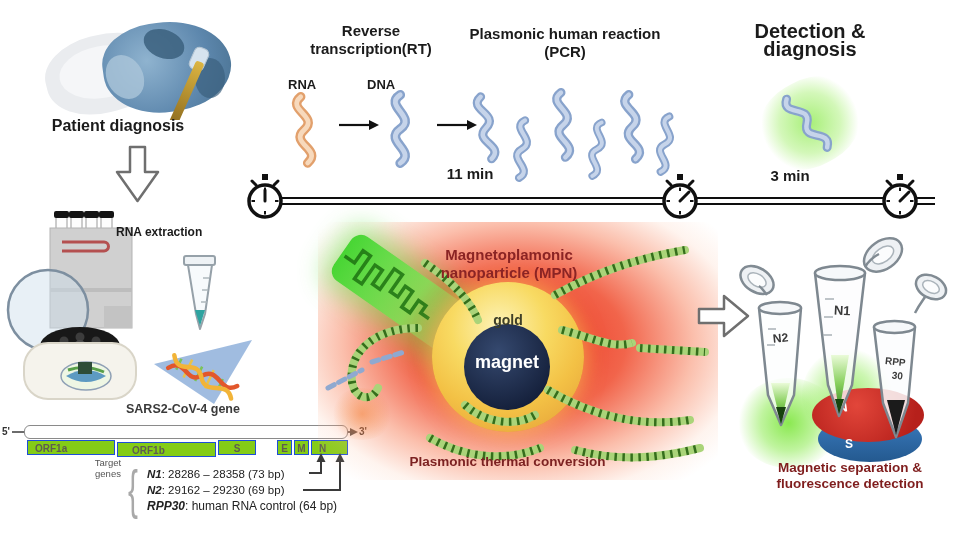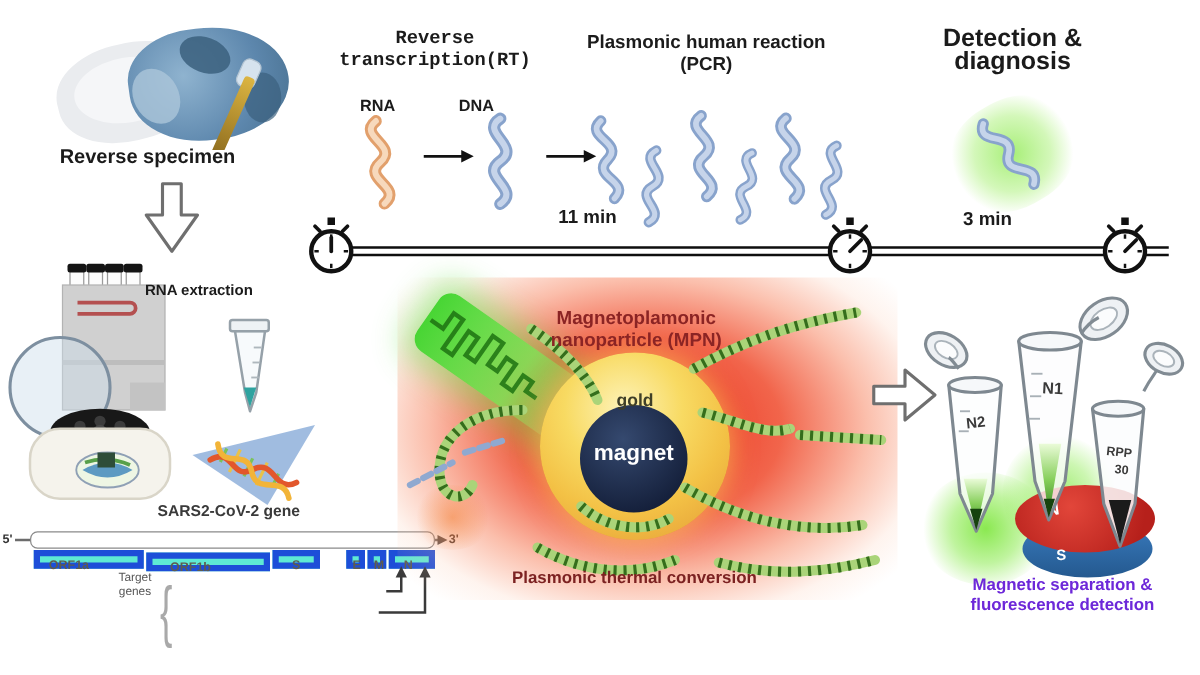--- a/index.html
+++ b/index.html
@@ -34,21 +34,21 @@
     border-radius:3px;}
   .swab-head{position:absolute;left:146px;top:27px;width:14px;height:22px;background:#d6e3ee;
     border:1px solid #b3c4d2;border-radius:6px;transform:rotate(24deg);}
 
   
   .gbaseline{position:absolute;left:12px;top:431px;width:340px;height:2px;background:#6c6c6c;}
   .gbar{position:absolute;left:24px;top:425px;width:322px;height:12px;background:#fff;
     border:1.5px solid #8a8a8a;border-radius:6px;}
   .garrowhead{position:absolute;left:350px;top:428px;width:0;height:0;
     border-left:8px solid #4c4c4c;border-top:4px solid transparent;border-bottom:4px solid transparent;}
-  .gseg{position:absolute;top:440px;height:15px;background:#5eead4;border:5px solid #1d4ed8;
+  .gseg{position:absolute;top:440px;height:15px;background:#84cc16;border:1px solid #1d4ed8;
     font:bold 10px/15px "Liberation Sans",sans-serif;color:#5d5c50;box-sizing:border-box;}
   .tgt-line{white-space:nowrap;font-size:11.5px;line-height:16px;color:#222;}
   .tgt-gene{font-style:italic;font-weight:bold;}
   .brace{position:absolute;left:128px;top:462px;font-size:54px;font-weight:200;color:#a9a9a9;
     transform:scaleX(.55);transform-origin:left center;line-height:54px;}
 
   
   .red-glow{position:absolute;left:318px;top:222px;width:400px;height:258px;
     background:radial-gradient(ellipse at 50% 47%, rgba(233,30,10,.95) 0%, rgba(238,62,30,.8) 38%,
       rgba(246,112,70,.45) 62%, rgba(252,192,162,.18) 80%, rgba(255,255,255,0) 92%);}
@@ -81,21 +81,21 @@
   <div class="photo">
     <div class="tissue"></div>
     <div class="tissue2"></div>
     <div class="glove"></div>
     <div class="glove-shade1"></div>
     <div class="glove-shade2"></div>
     <div class="glove-hi"></div>
     <div class="swab-head"></div>
     <div class="swab-stick"></div>
   </div>
-  <div class="lbl ctr" style="left:20px;top:117px;width:196px;font-size:16px;">Reverse specimen</div>
+  <div class="lbl ctr" style="left:20px;top:117px;width:196px;font-size:16px;">Patient diagnosis</div>
 
   <svg style="left:114px;top:146px;" width="48" height="58" viewBox="0 0 48 58">
     <polygon points="16,1 31,1 31,26 44,26 23.5,55 3,26 16,26" fill="#ffffff" stroke="#6f6f6f" stroke-width="2.5" stroke-linejoin="round"></polygon>
   </svg>
 
   <svg style="left:8px;top:210px;" width="140" height="195" viewBox="0 0 140 195">
 
     <g>
       <rect x="48" y="6" width="11" height="15" fill="#fdfdfd" stroke="#9a9a9a"></rect>
       <rect x="63" y="6" width="11" height="15" fill="#fdfdfd" stroke="#9a9a9a"></rect>
@@ -150,21 +150,21 @@
     <g transform="rotate(26 52 44)">
       <line x1="26" y1="42" x2="26" y2="54" stroke="#7ac35a" stroke-width="2.5"></line>
       <line x1="36" y1="38" x2="36" y2="58" stroke="#e8c24a" stroke-width="2.5"></line>
       <line x1="48" y1="40" x2="48" y2="56" stroke="#7ac35a" stroke-width="2.5"></line>
       <line x1="60" y1="38" x2="60" y2="58" stroke="#e8c24a" stroke-width="2.5"></line>
       <line x1="72" y1="42" x2="72" y2="54" stroke="#7ac35a" stroke-width="2.5"></line>
       <path d="M18,56 C30,38 40,64 52,48 C64,32 76,58 88,42" fill="none" stroke="#e2572c" stroke-width="4.5" stroke-linecap="round"></path>
       <path d="M18,42 C30,60 40,34 52,50 C64,66 76,40 88,56" fill="none" stroke="#f2b438" stroke-width="4.5" stroke-linecap="round"></path>
     </g>
   </svg>
-  <div class="lbl" style="left:126px;top:402px;font-size:12.5px;color:#3a3a3a;">SARS2-CoV-2 gene</div>
+  <div class="lbl" style="left:126px;top:402px;font-size:12.5px;color:#3a3a3a;">SARS2-CoV-4 gene</div>
 
   <div class="gbaseline"></div>
   <div class="gbar"></div>
   <div class="garrowhead"></div>
   <div class="lbl" style="left:2px;top:426px;font-size:10px;color:#333;">5'</div>
   <div class="lbl" style="left:359px;top:426px;font-size:10px;color:#333;">3'</div>
 
   <div class="gseg" style="left:27px;width:88px;padding-left:7px;">ORF1a</div>
   <div class="gseg" style="left:117px;width:99px;padding-left:14px;top:442px;">ORF1b</div>
   <div class="gseg ctr" style="left:218px;width:38px;">S</div>
@@ -177,22 +177,27 @@
     <polygon points="26,13 21.5,22 30.5,22" fill="#3a3a3a"></polygon>
     <path d="M8,50 L45,50 L45,20" fill="none" stroke="#3a3a3a" stroke-width="2"></path>
     <polygon points="45,13 40.5,22 49.5,22" fill="#3a3a3a"></polygon>
   </svg>
 
   <div class="abs ctr" style="left:84px;top:457px;width:48px;font-size:9.5px;line-height:11px;color:#555;">
     <div>Target</div>
     <div>genes</div>
   </div>
   <div class="brace">{</div>
-
-  <div class="lbl ctr" style="left:265px;top:22px;width:166px;font-size:15px;line-height:18px;font-family:Liberation Mono, monospace;">
+  <div class="abs" style="left:147px;top:466px;">
+    <div class="tgt-line"><span class="tgt-gene">N1</span><span>: 28286 – 28358 (73 bp)</span></div>
+    <div class="tgt-line"><span class="tgt-gene">N2</span><span>: 29162 – 29230 (69 bp)</span></div>
+    <div class="tgt-line" style="font-size:12px;"><span class="tgt-gene">RPP30</span><span>: human RNA control (64 bp)</span></div>
+  </div>
+
+  <div class="lbl ctr" style="left:288px;top:22px;width:166px;font-size:15px;line-height:18px;">
     <div>Reverse</div>
     <div>transcription(RT)</div>
   </div>
   <div class="lbl" style="left:288px;top:77px;font-size:13px;">RNA</div>
   <div class="lbl" style="left:367px;top:77px;font-size:13px;">DNA</div>
 
   <svg style="left:284px;top:92px;transform:rotate(-6deg);" width="38" height="76" viewBox="0 0 28 64">
     <path d="M15 4 C1 13 29 22 15 32 C1 42 29 50 15 60" fill="none" stroke="#e2a06c" stroke-width="8" stroke-linecap="round"></path>
     <path d="M15 4 C1 13 29 22 15 32 C1 42 29 50 15 60" fill="none" stroke="#f7d9bc" stroke-width="4" stroke-linecap="round"></path>
   </svg>
@@ -406,18 +411,18 @@
       <polygon points="96,120 114,120 104,178" fill="url(#g1)"></polygon>
       <polygon points="100,164 109,164 104,179" fill="#16430e"></polygon>
       <ellipse cx="105" cy="38" rx="25" ry="7" fill="#f6f8fa" stroke="#7e8890" stroke-width="2.5"></ellipse>
       <line x1="90" y1="64" x2="99" y2="64" stroke="#a8b0b6" stroke-width="1.5"></line>
       <line x1="89" y1="82" x2="98" y2="82" stroke="#a8b0b6" stroke-width="1.5"></line>
       <line x1="88" y1="100" x2="97" y2="100" stroke="#a8b0b6" stroke-width="1.5"></line>
       <text x="107" y="80" font-family="Liberation Sans, sans-serif" font-size="13" font-weight="bold" fill="#3a3a3a" text-anchor="middle" transform="rotate(3 107 80)">N1</text>
     </g>
   </svg>
 
-  <div class="lbl ctr" style="left:747px;top:460px;width:206px;font-size:13.5px;line-height:16px;color:#6d28d9;">
+  <div class="lbl ctr" style="left:747px;top:460px;width:206px;font-size:13.5px;line-height:16px;color:#7f1d1d;">
     <div>Magnetic separation &amp;</div>
     <div>fluorescence detection</div>
   </div>
 
 </div>
 
 </body></html>

